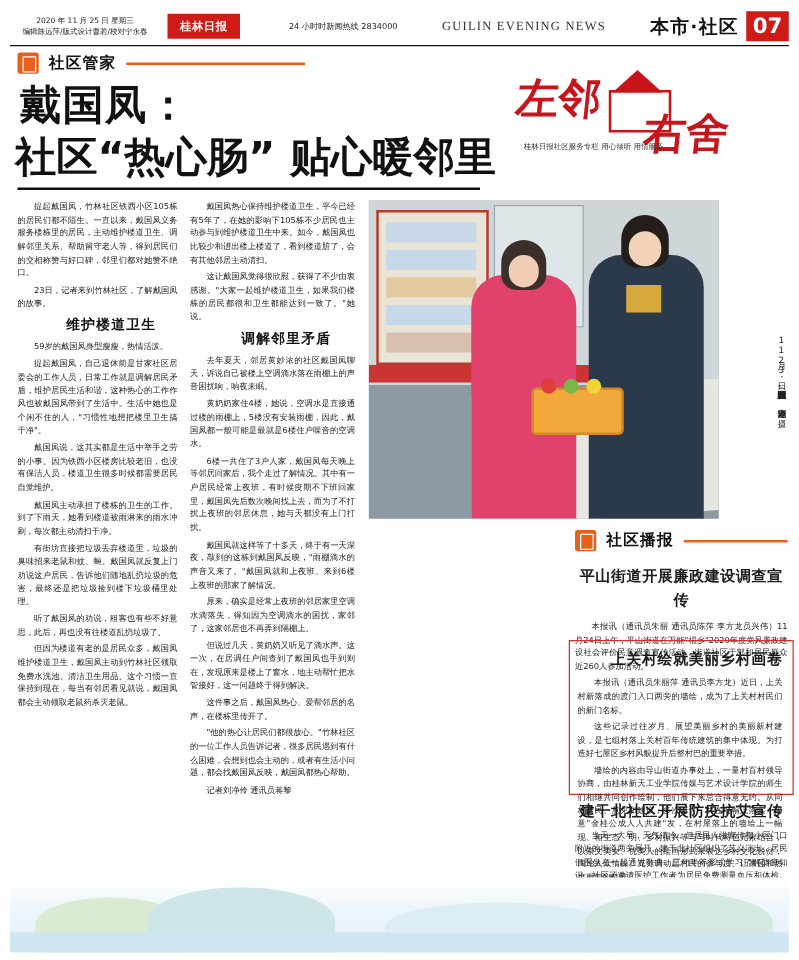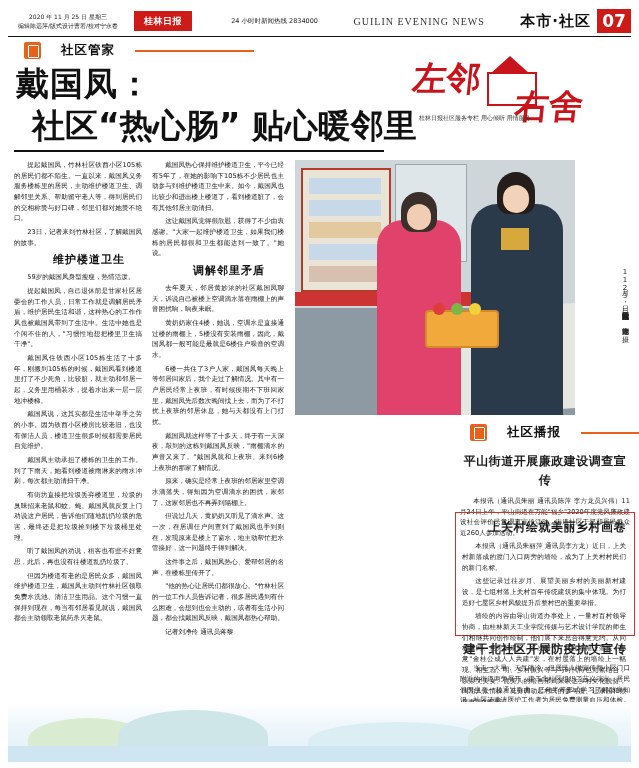--- a/index.html
+++ b/index.html
@@ -39,40 +39,40 @@
     font-size:15px;font-weight:bold;color:#111;letter-spacing:1px;margin-right:6px;
   }
   .mh-num{
     width:34px;height:24px;background:#cf1b18;color:#fff;font-size:17px;
     font-weight:bold;display:flex;align-items:center;justify-content:center;
   }
   .rule{position:absolute;left:8px;width:623px;height:1px;background:#111;}
 
   
   .sec-badge{
-    position:absolute;display:flex;align-items:center;gap:20px;margin-left:10px;
+    position:absolute;display:flex;align-items:center;gap:8px;
   }
   .sec-badge .ico{
     width:17px;height:17px;background:#e8601c;border-radius:2px;position:relative;
   }
   .sec-badge .ico:after{
     content:"";position:absolute;left:4px;top:3px;width:9px;height:11px;
     border:1.6px solid #fff;border-radius:1px;
   }
   .sec-badge .txt{font-size:12.5px;font-weight:bold;color:#111;letter-spacing:1px;}
   .sec-badge .line{flex:1;height:2px;background:#e8601c;}
 
   
   .headline1{
     position:absolute;left:16px;top:62px;font-size:33px;font-weight:bold;
     letter-spacing:1px;color:#111;
     font-family:"DejaVu Sans","Liberation Sans",sans-serif;
   }
   .headline2{
-    position:absolute;left:32px;top:104px;font-size:33px;font-weight:bold;
+    position:absolute;left:12px;top:104px;font-size:33px;font-weight:bold;
     letter-spacing:0px;color:#111;
   }
   .hl-rule{position:absolute;left:14px;top:150px;width:370px;height:2px;background:#111;}
 
   
   .logoart{
     position:absolute;left:395px;top:52px;width:234px;height:96px;
   }
   .logoart .brush{
     position:absolute;left:18px;top:4px;font-size:34px;font-weight:bold;color:#c8141a;
@@ -204,21 +204,20 @@
 用心倾听 用情服务</div>
     <div class="hotline">2834000</div>
   </div>
 
   <div class="col" style="left:14px;top:160px;width:128px;">
     <p>提起戴国凤，竹林社区铁西小区105栋的居民们都不陌生。一直以来，戴国凤义务服务楼栋里的居民，主动维护楼道卫生、调解邻里关系、帮助留守老人等，得到居民们的交相称赞与好口碑，邻里们都对她赞不绝口。</p>
     <p>23日，记者来到竹林社区，了解戴国凤的故事。</p>
     <p class="subhead">维护楼道卫生</p>
     <p>59岁的戴国凤身型瘦瘦，热情活泼。</p>
     <p>提起戴国凤，自己退休前是甘家社区居委会的工作人员，日常工作就是调解居民矛盾，维护居民生活和谐，这种热心的工作作风也被戴国凤带到了生活中。生活中她也是个闲不住的人，"习惯性地想把楼里卫生搞干净"。</p>
-    <p>戴国凤住铁西小区105栋生活了十多年，刚搬到105栋的时候，戴国凤看到楼道里打了不少死角，比较脏，就主动和邻居一起，义务里用桶装水，提着水出来一层一层地冲楼梯。</p>
     <p>戴国凤说，这其实都是生活中举手之劳的小事。因为铁西小区楼房比较老旧，也没有保洁人员，楼道卫生很多时候都需要居民自觉维护。</p>
     <p>戴国凤主动承担了楼栋的卫生的工作。到了下雨天，她看到楼道被雨淋来的雨水冲刷，每次都主动清扫干净。</p>
     <p>有街坊直接把垃圾丢弃楼道里，垃圾的臭味招来老鼠和蚊、蝇。戴国凤就反复上门劝说这户居民，告诉他们随地乱扔垃圾的危害，最终还是把垃圾捡到楼下垃圾桶里处理。</p>
     <p>听了戴国凤的劝说，租客也有些不好意思，此后，再也没有往楼道乱扔垃圾了。</p>
     <p>但因为楼道有老的是居民众多，戴国凤维护楼道卫生，戴国凤主动到竹林社区领取免费水洗池、清洁卫生用品。这个习惯一直保持到现在，每当有邻居看见就说，戴国凤都会主动领取老鼠药杀灭老鼠。</p>
   </div>
 
   <div class="col" style="left:152px;top:160px;width:132px;">
     <p>戴国凤热心保持维护楼道卫生，平今已经有5年了，在她的影响下105栋不少居民也主动参与到维护楼道卫生中来。如今，戴国凤也比较少和进出楼上楼道了，看到楼道脏了，会有其他邻居主动清扫。</p>
     <p>这让戴国凤觉得很欣慰，获得了不少由衷感谢。"大家一起维护楼道卫生，如果我们楼栋的居民都很和卫生都能达到一致了。"她说。</p>

